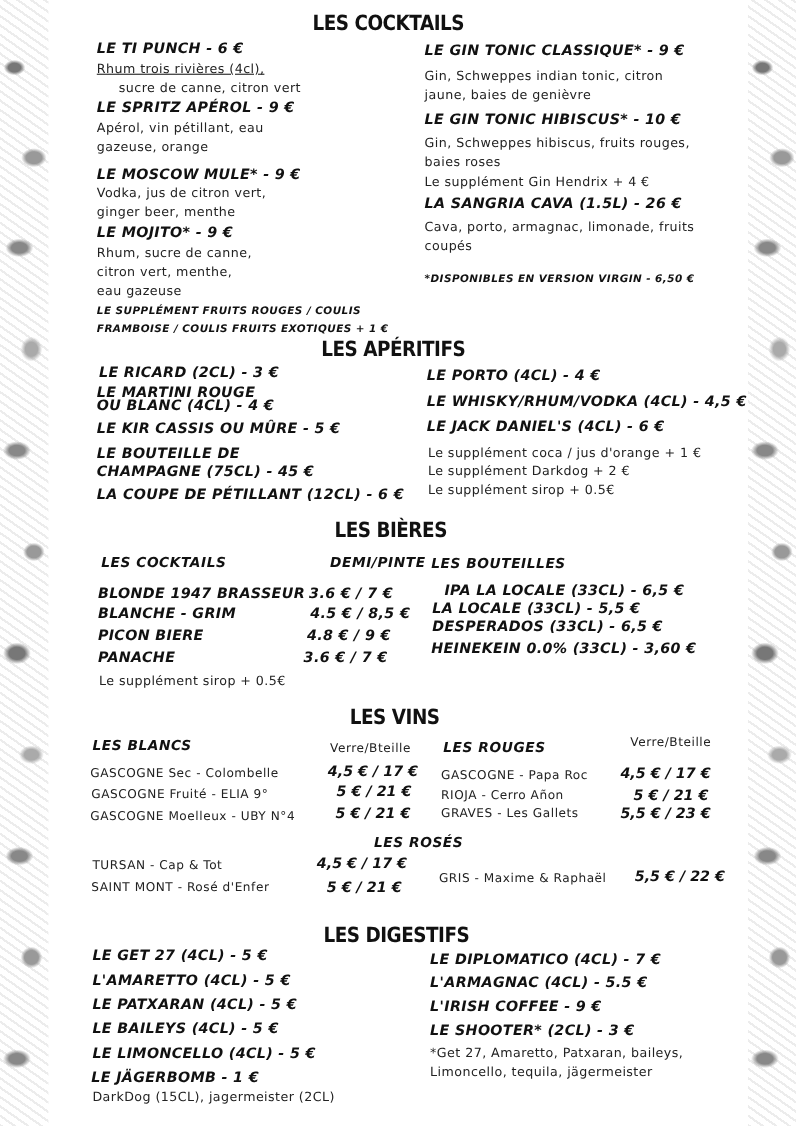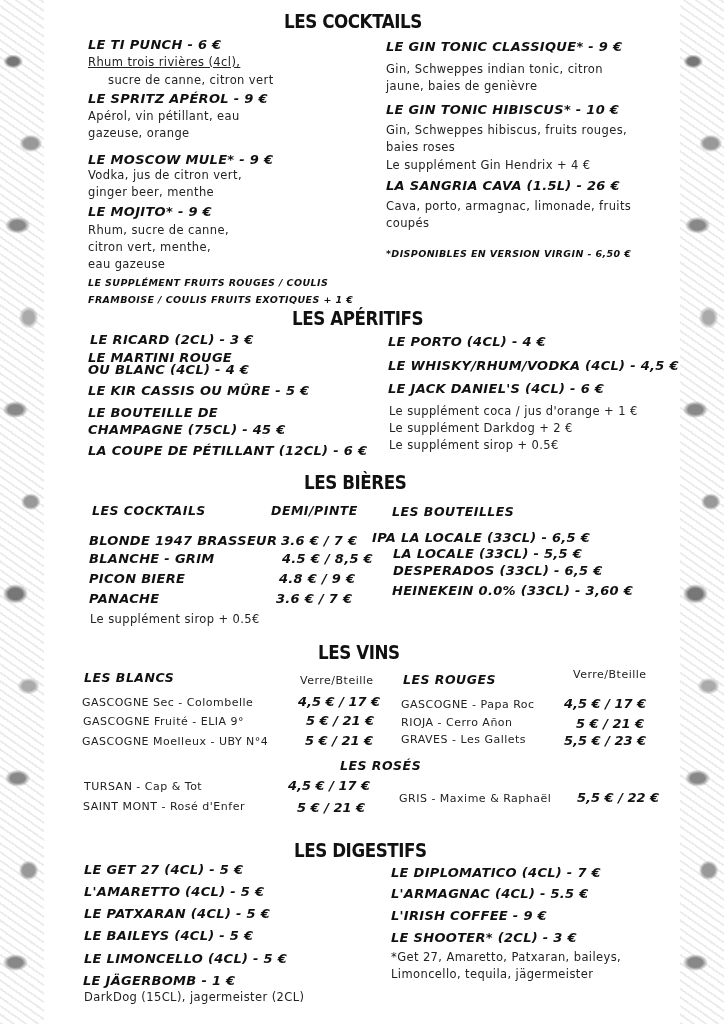--- a/index.html
+++ b/index.html
@@ -95,34 +95,34 @@
 
 <div class="abs it" style="left:388px;top:334px;">LE PORTO (4CL) - 4 €</div>
 <div class="abs it" style="left:388px;top:358px;">LE WHISKY/RHUM/VODKA (4CL) - 4,5 €</div>
 <div class="abs it" style="left:388px;top:381px;">LE JACK DANIEL'S (4CL) - 6 €</div>
 <div class="abs sm" style="left:389px;top:403px;">Le supplément coca / jus d'orange + 1 €</div>
 <div class="abs sm" style="left:389px;top:420px;">Le supplément Darkdog + 2 €</div>
 <div class="abs sm" style="left:389px;top:437px;">Le supplément sirop + 0.5€</div>
 
 <div class="abs h1" style="left:304px;top:471px;">LES BIÈRES</div>
 <div class="abs h2" style="left:92px;top:503px;">LES COCKTAILS</div>
-<div class="abs h2" style="left:271px;top:503px;">DEMI/PINTE</div>
+<div class="abs h2" style="left:300px;top:503px;">DEMI/PINTE</div>
 <div class="abs h2" style="left:392px;top:504px;">LES BOUTEILLES</div>
 
 <div class="abs it" style="left:89px;top:533px;">BLONDE 1947 BRASSEUR</div>
 <div class="abs it" style="left:281px;top:533px;">3.6 € /  7 €</div>
 <div class="abs it" style="left:89px;top:551px;">BLANCHE - GRIM</div>
 <div class="abs it" style="left:282px;top:551px;">4.5 € /  8,5 €</div>
 <div class="abs it" style="left:89px;top:571px;">PICON BIERE</div>
 <div class="abs it" style="left:279px;top:571px;">4.8 € / 9 €</div>
 <div class="abs it" style="left:89px;top:591px;">PANACHE</div>
 <div class="abs it" style="left:276px;top:591px;">3.6 € /  7 €</div>
 <div class="abs sm" style="left:90px;top:611px;">Le supplément sirop + 0.5€</div>
 
-<div class="abs it" style="left:372px;top:530px;">IPA LA LOCALE  (33CL) - 6,5 €</div>
+<div class="abs it" style="left:404px;top:530px;">IPA LA LOCALE  (33CL) - 6,5 €</div>
 <div class="abs it" style="left:393px;top:546px;">LA LOCALE (33CL) - 5,5 €</div>
 <div class="abs it" style="left:393px;top:563px;">DESPERADOS (33CL) - 6,5 €</div>
 <div class="abs it" style="left:392px;top:583px;">HEINEKEIN 0.0% (33CL) - 3,60 €</div>
 
 <div class="abs h1" style="left:318px;top:641px;">LES VINS</div>
 <div class="abs h2" style="left:84px;top:670px;">LES BLANCS</div>
 <div class="abs wine" style="left:300px;top:674px;">Verre/Bteille</div>
 <div class="abs h2" style="left:403px;top:672px;">LES ROUGES</div>
 <div class="abs wine" style="left:573px;top:668px;">Verre/Bteille</div>
 

